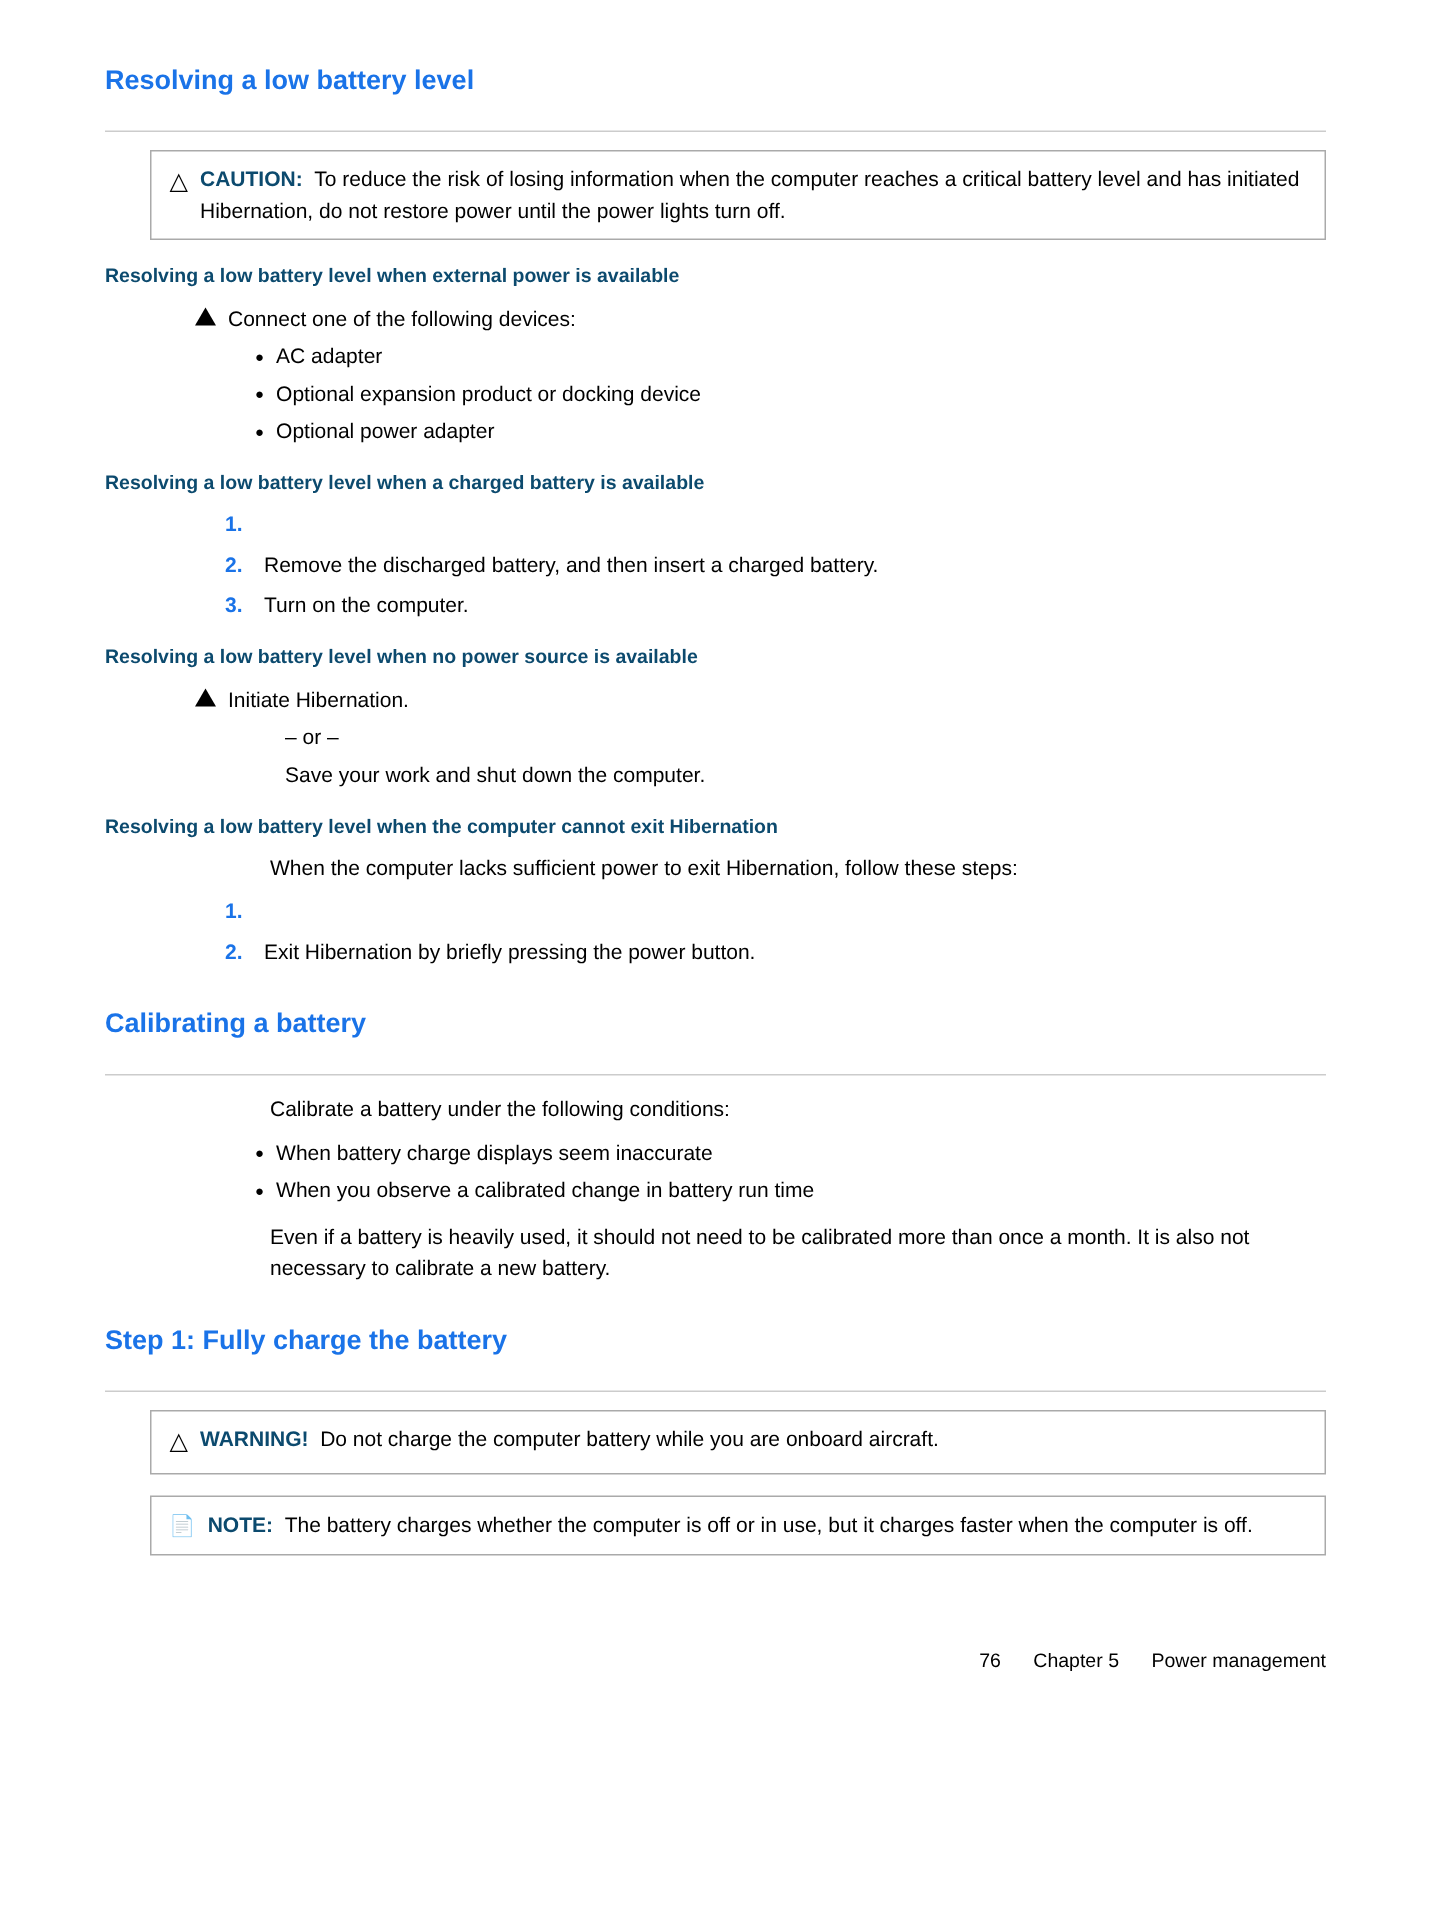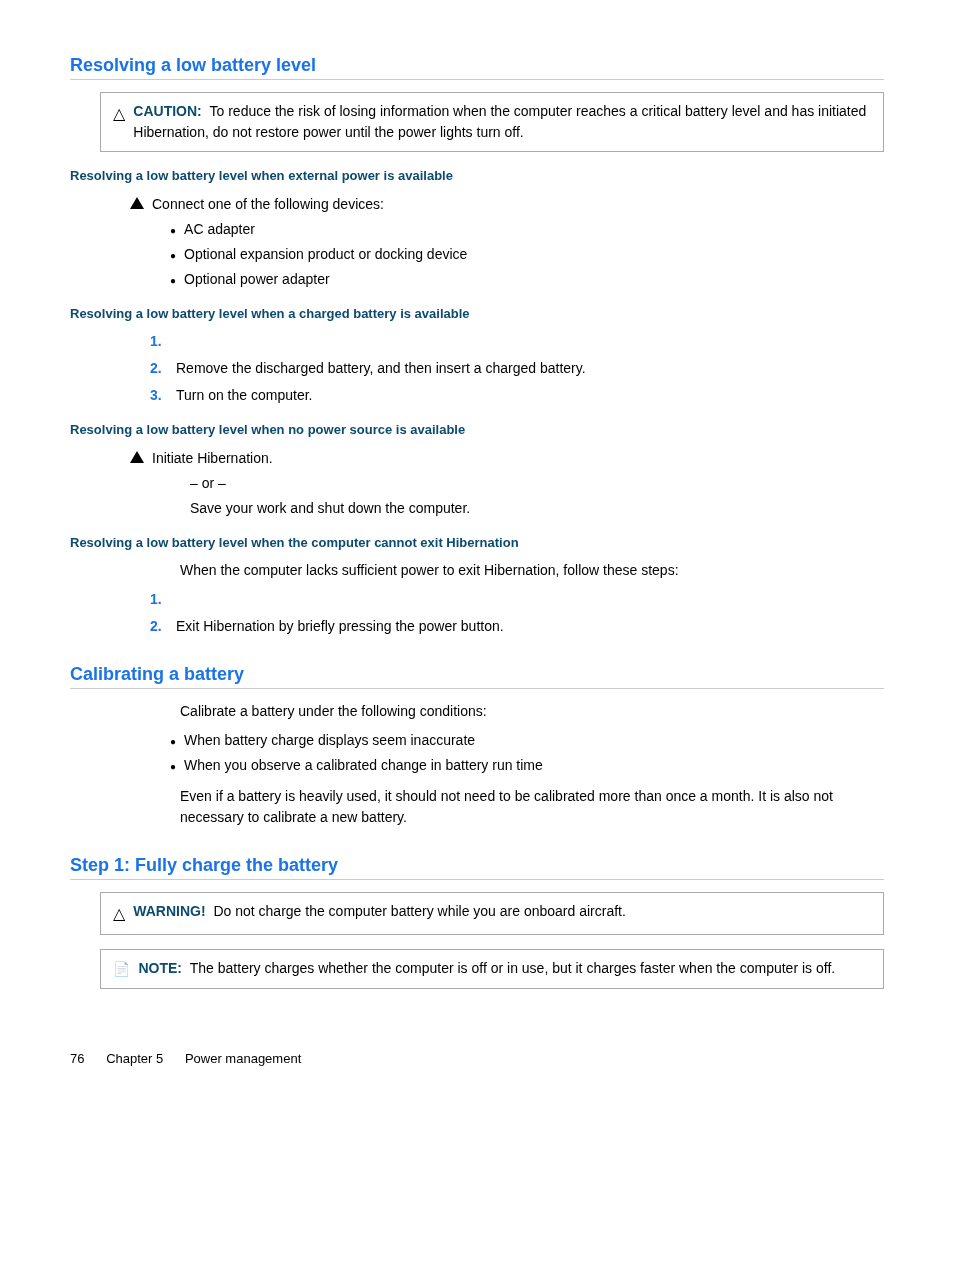--- a/index.html
+++ b/index.html
@@ -12,23 +12,22 @@
       min-height: 1270px;
       padding: 40px 70px 60px 70px;
       line-height: 1.5;
     }
 
     .section-heading {
       color: #1a73e8;
       font-size: 18px;
       font-weight: bold;
       border-bottom: 1px solid #ccc;
-      padding-bottom: 0;
+      padding-bottom: 20px;
       margin-bottom: 12px;
-      margin-top: 12px;
     }
 
     .sub-heading {
       color: #0c4a6e;
       font-size: 13px;
       font-weight: bold;
       margin-bottom: 8px;
       margin-top: 14px;
     }
 
@@ -127,20 +126,21 @@
 
     .section-gap {
       margin-top: 24px;
     }
 
     .footer {
       margin-top: 60px;
       font-size: 13px;
       color: #000;
       border-top: none;
+      text-align: right;
     }
 
     .doc-icon {
       font-size: 14px;
       flex-shrink: 0;
       margin-top: 1px;
     }
   </style>
 </head>
 <body>

